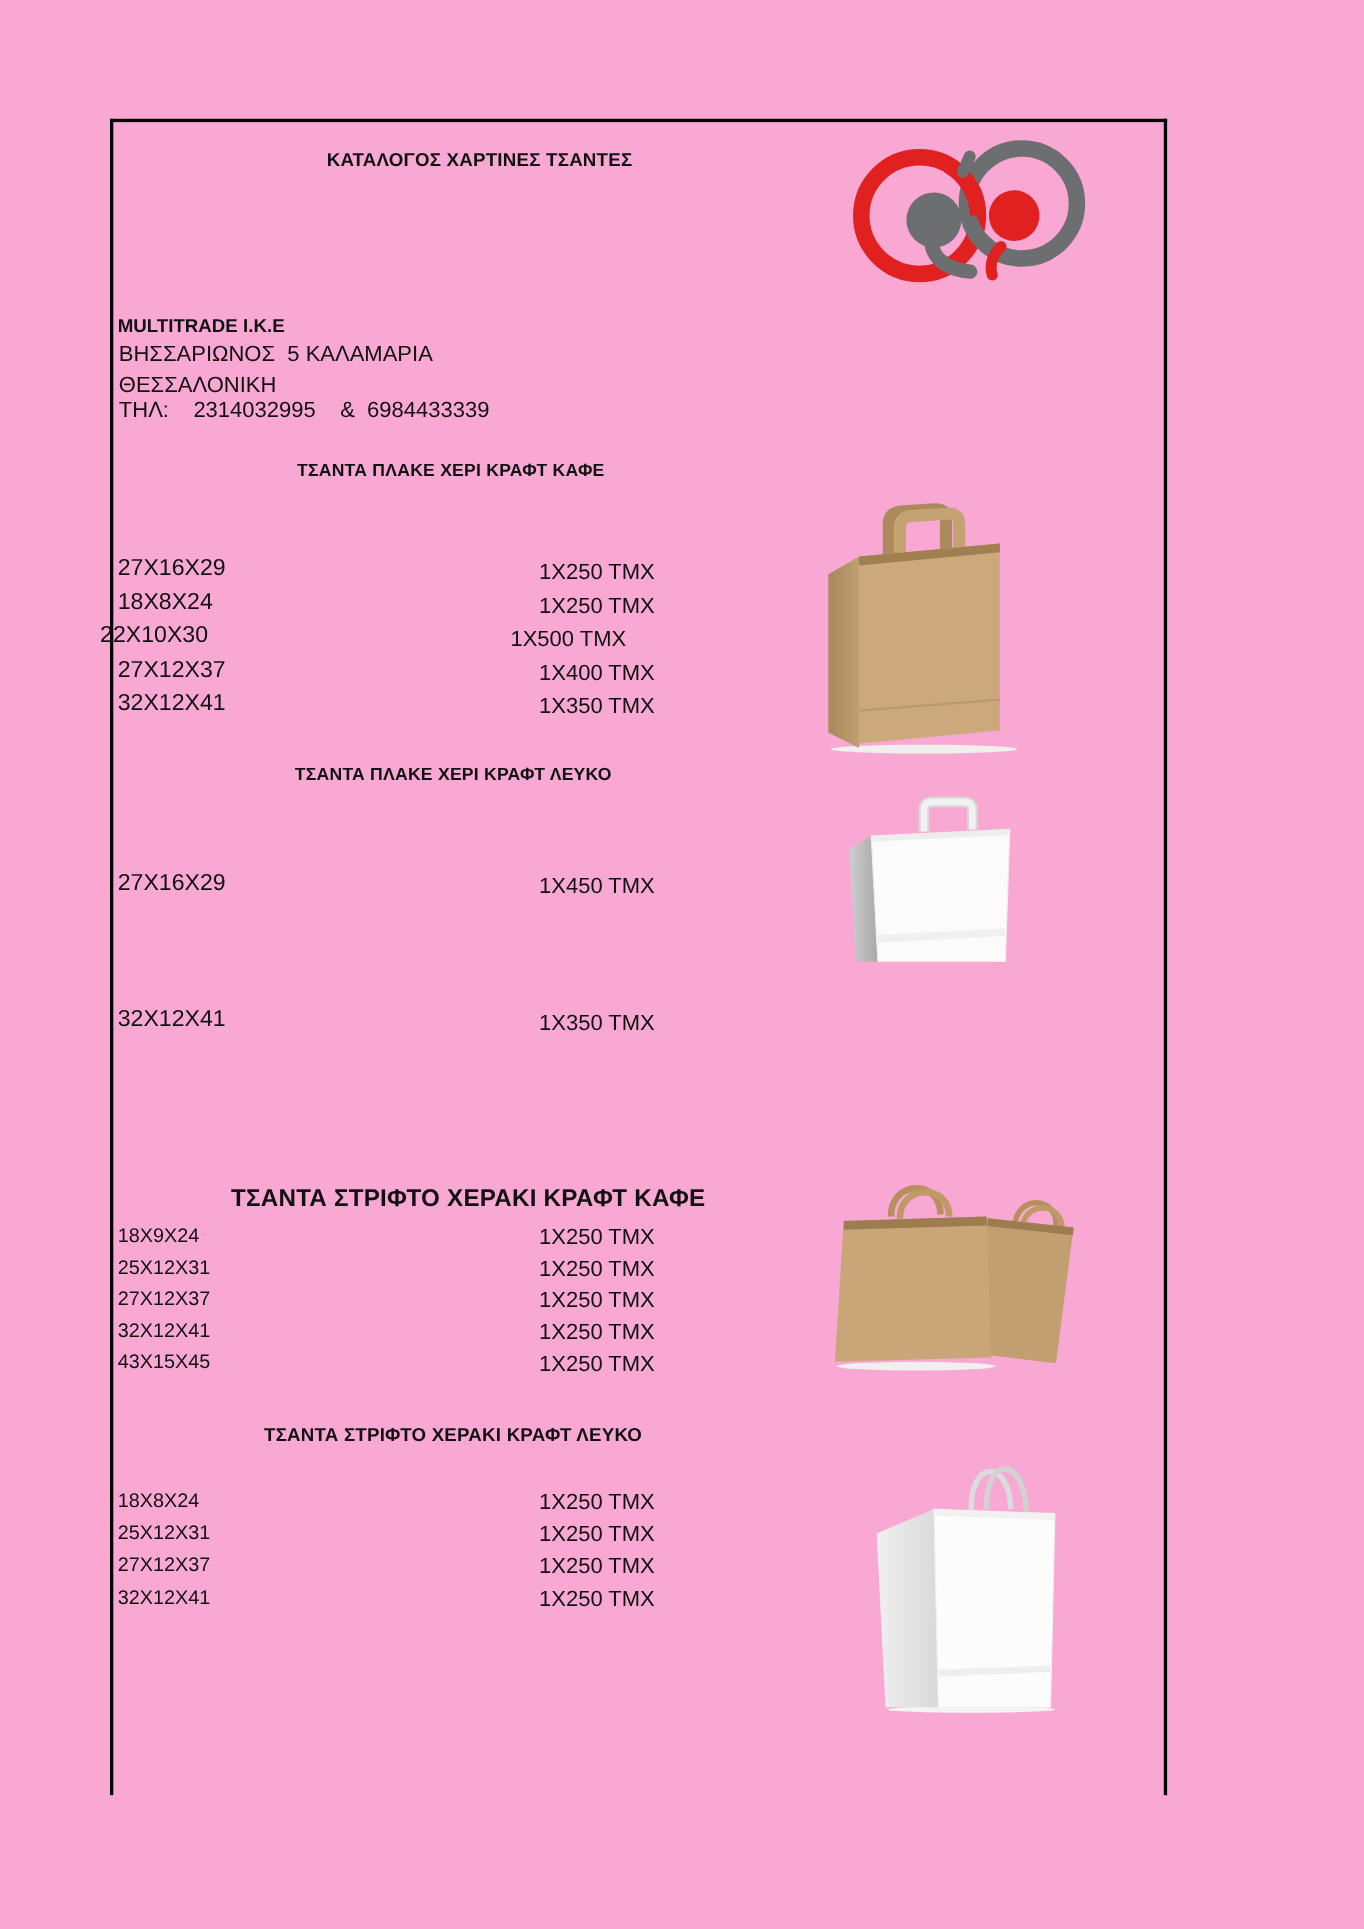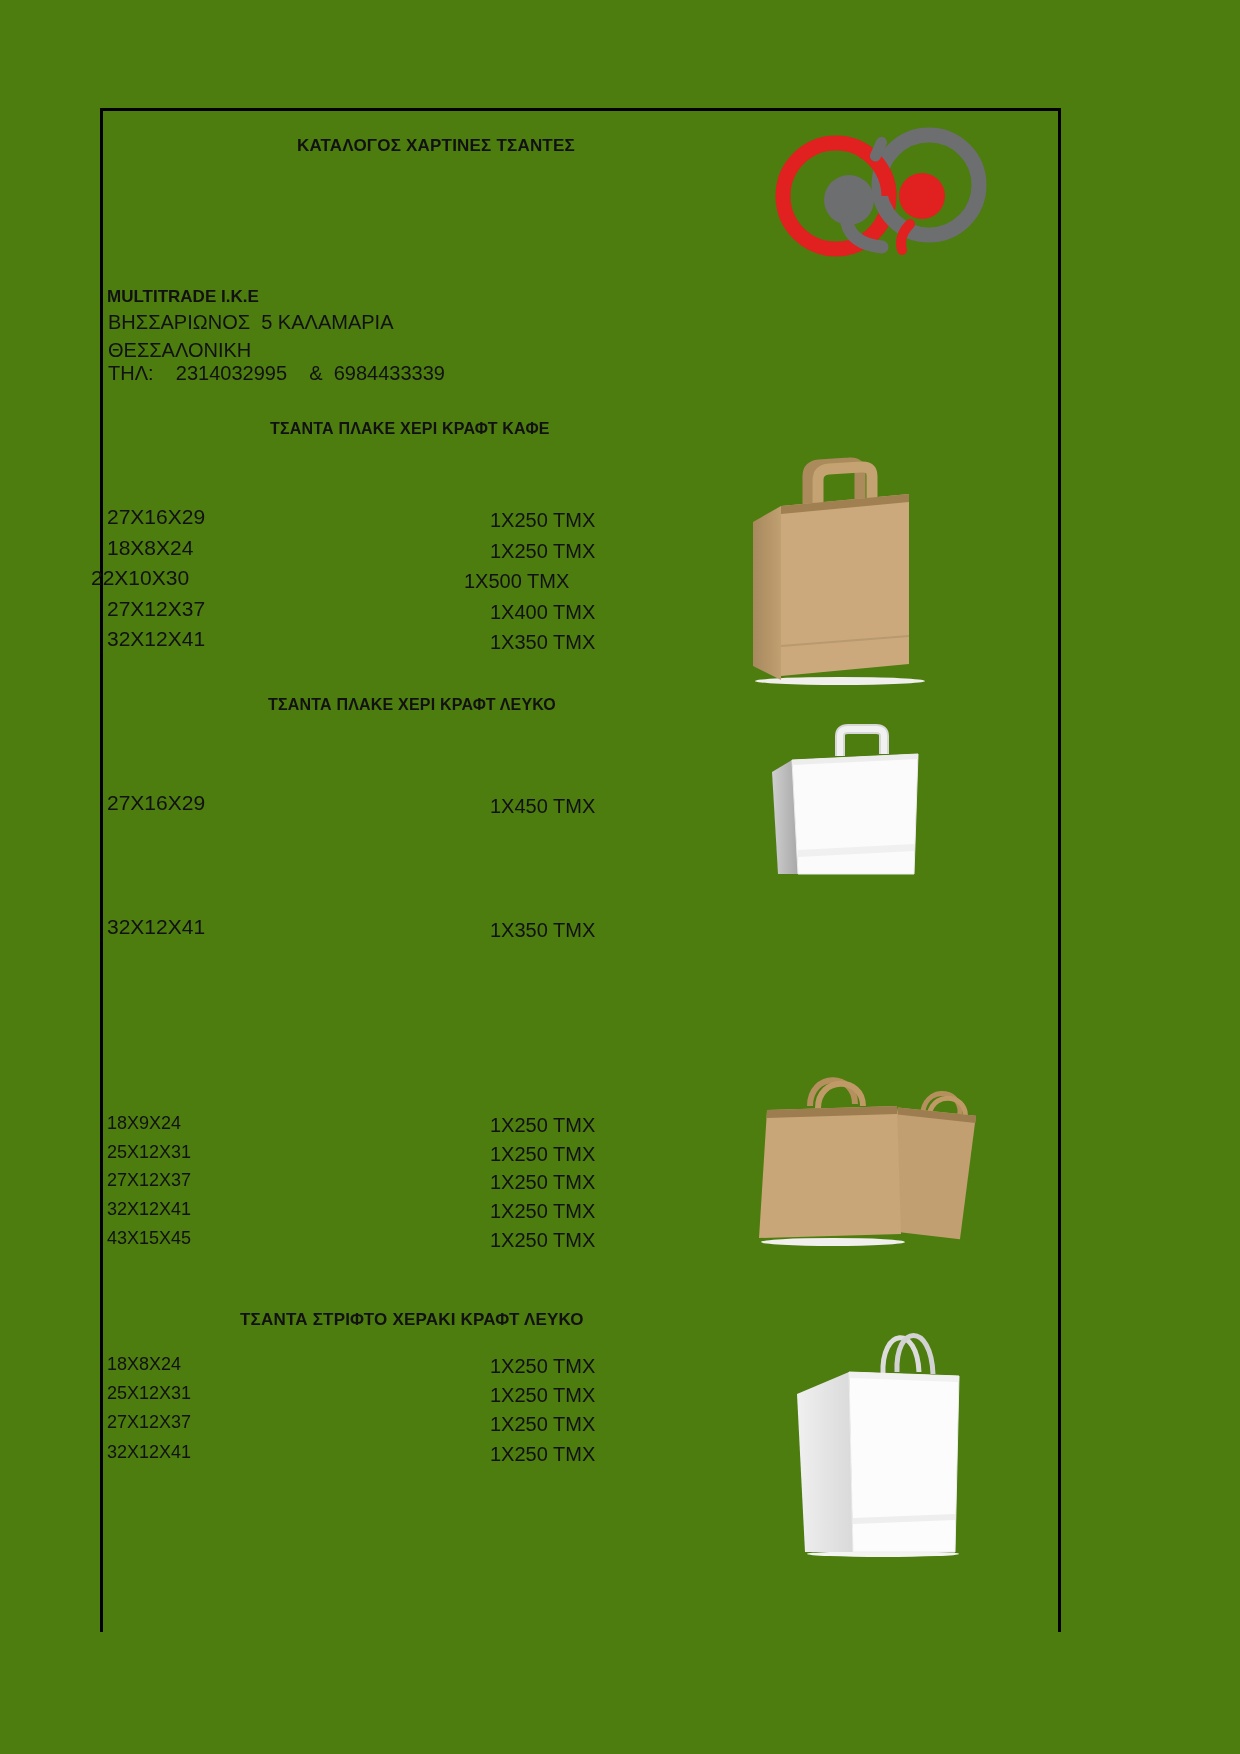--- a/index.html
+++ b/index.html
@@ -1,24 +1,24 @@
 <!DOCTYPE html>
 <html><head>
 <meta charset="utf-8">
 <style>
   html,body{margin:0;padding:0;background:#ffffff;}
-  .page{position:relative;width:1240px;height:1754px;background:#4d7c0f;overflow:hidden;
+  .page{position:relative;width:1240px;height:1754px;background:#f9a8d4;overflow:hidden;
         font-family:"Liberation Sans","DejaVu Sans",sans-serif;color:#111;}
   .abs{position:absolute;white-space:pre;}
   .title{font-size:17px;font-weight:bold;letter-spacing:.2px;}
   .company-name{font-size:17px;font-weight:bold;}
   .company-line{font-size:20px;}
   .sec-head{font-weight:bold;font-size:16px;letter-spacing:.2px;}
   .sec-head-lg{font-weight:bold;font-size:22px;letter-spacing:.2px;}
-  .sec-head-md{font-weight:bold;font-size:17px;letter-spacing:.2px;margin-top:15px;}
+  .sec-head-md{font-weight:bold;font-size:17px;letter-spacing:.2px;}
   .size-lg{font-size:21px;text-align:right;}
   .size-sm{font-size:18px;}
   .qty{font-size:20px;}
   .vline{position:absolute;width:3px;background:#000;}
   .hline{position:absolute;height:3px;background:#000;}
   svg{position:absolute;overflow:visible;}
 </style>
 </head>
 <body>
 
@@ -92,20 +92,21 @@
       </linearGradient>
     </defs>
     <path d="M78,34 L78,14 Q78,7 86,7 L114,7 Q122,7 122,14 L122,32" fill="none" stroke="#d7d7d7" stroke-width="10"></path>
     <path d="M78,34 L78,14 Q78,7 86,7 L114,7 Q122,7 122,14 L122,32" fill="none" stroke="#f1f1f1" stroke-width="6"></path>
     <polygon points="10,50 30,38 36,152 16,152" fill="url(#g2)"></polygon>
     <polygon points="30,38 156,32 152,152 36,152" fill="#fbfbfb" stroke="#ececec" stroke-width="1"></polygon>
     <polygon points="30,38 156,32 156,37 30,43" fill="#ededed"></polygon>
     <polygon points="36,128 152,122 152,129 36,135" fill="#f0f0f0"></polygon>
   </svg>
 
+  <div class="abs sec-head-lg" style="left:210px;top:1076px;">ΤΣΑΝΤΑ ΣΤΡΙΦΤΟ ΧΕΡΑΚΙ ΚΡΑΦΤ ΚΑΦΕ</div>
 
   <div class="abs size-sm" style="left:107px;top:1113px;">18X9X24</div>
   <div class="abs qty" style="left:490px;top:1114px;">1X250 TMX</div>
   <div class="abs size-sm" style="left:107px;top:1142px;">25X12X31</div>
   <div class="abs qty" style="left:490px;top:1143px;">1X250 TMX</div>
   <div class="abs size-sm" style="left:107px;top:1170px;">27X12X37</div>
   <div class="abs qty" style="left:490px;top:1171px;">1X250 TMX</div>
   <div class="abs size-sm" style="left:107px;top:1199px;">32X12X41</div>
   <div class="abs qty" style="left:490px;top:1200px;">1X250 TMX</div>
   <div class="abs size-sm" style="left:107px;top:1228px;">43X15X45</div>

